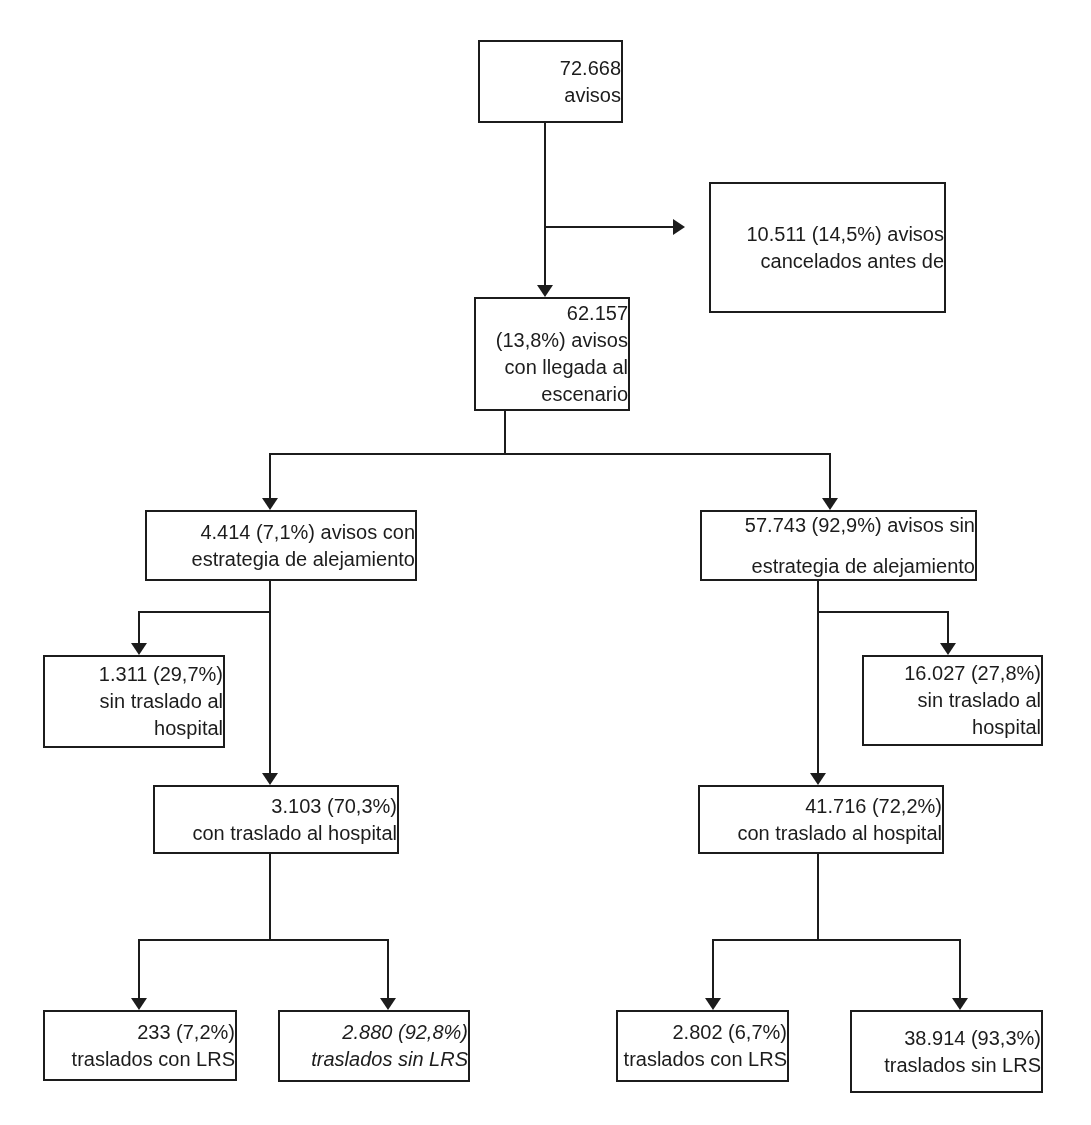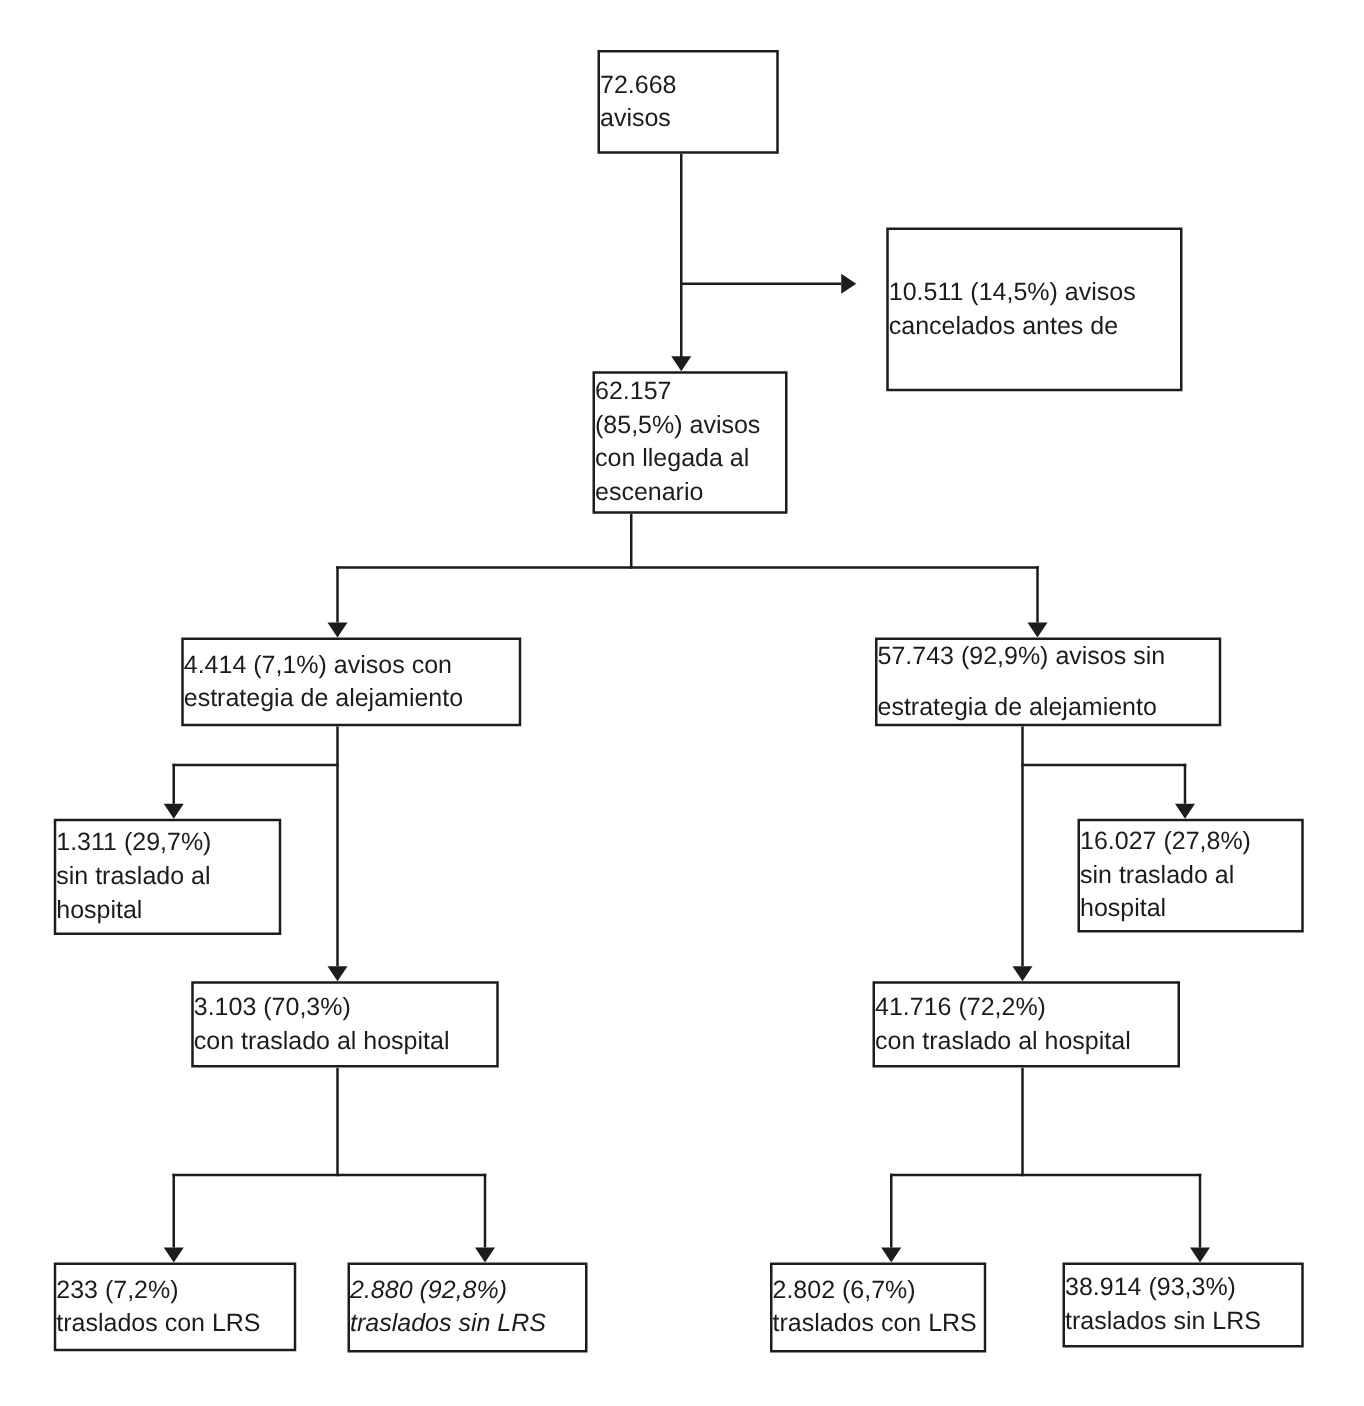--- a/index.html
+++ b/index.html
@@ -15,21 +15,21 @@
     font-family: "Liberation Sans", sans-serif;
     color: #1c1c1c;
   }
   .node {
     position: absolute;
     box-sizing: border-box;
     border: 2px solid #1c1c1c;
     background: #ffffff;
     display: flex;
     flex-direction: column;
-    align-items: flex-start;
+    align-items: flex-end;
     justify-content: center;
     text-align: center;
     font-size: 20px;
     line-height: 27px;
     white-space: nowrap;
   }
   .vline {
     position: absolute;
     width: 2px;
     background: #1c1c1c;
@@ -105,21 +105,21 @@
     <span>avisos</span>
   </div>
 
   <div class="node" style="left:685px; top:182px; width:237px; height:131px;margin-left:24px;">
     <span>10.511 (14,5%) avisos</span>
     <span>cancelados antes de</span>
   </div>
 
   <div class="node" style="left:427px; top:297px; width:156px; height:114px;margin-left:47px;">
     <span>62.157</span>
-    <span>(85,5%) avisos</span>
+    <span>(13,8%) avisos</span>
     <span>con llegada al</span>
     <span>escenario</span>
   </div>
 
   <div class="node" style="left:145px; top:510px; width:272px; height:71px;">
     <span>4.414 (7,1%) avisos con</span>
     <span>estrategia de alejamiento</span>
   </div>
 
   <div class="node" style="left:700px; top:510px; width:277px; height:71px;gap:14px;">
@@ -157,18 +157,18 @@
   <div class="node" style="left:278px; top:1010px; width:192px; height:72px;font-style:italic;">
     <span>2.880 (92,8%)</span>
     <span>traslados sin LRS</span>
   </div>
 
   <div class="node" style="left:616px; top:1010px; width:173px; height:72px;">
     <span>2.802 (6,7%)</span>
     <span>traslados con LRS</span>
   </div>
 
-  <div class="node" style="left:850px; top:1010px; width:193px; height:68px;">
+  <div class="node" style="left:850px; top:1010px; width:193px; height:83px;">
     <span>38.914 (93,3%)</span>
     <span>traslados sin LRS</span>
   </div>
 
 </div>
 
 </body></html>

